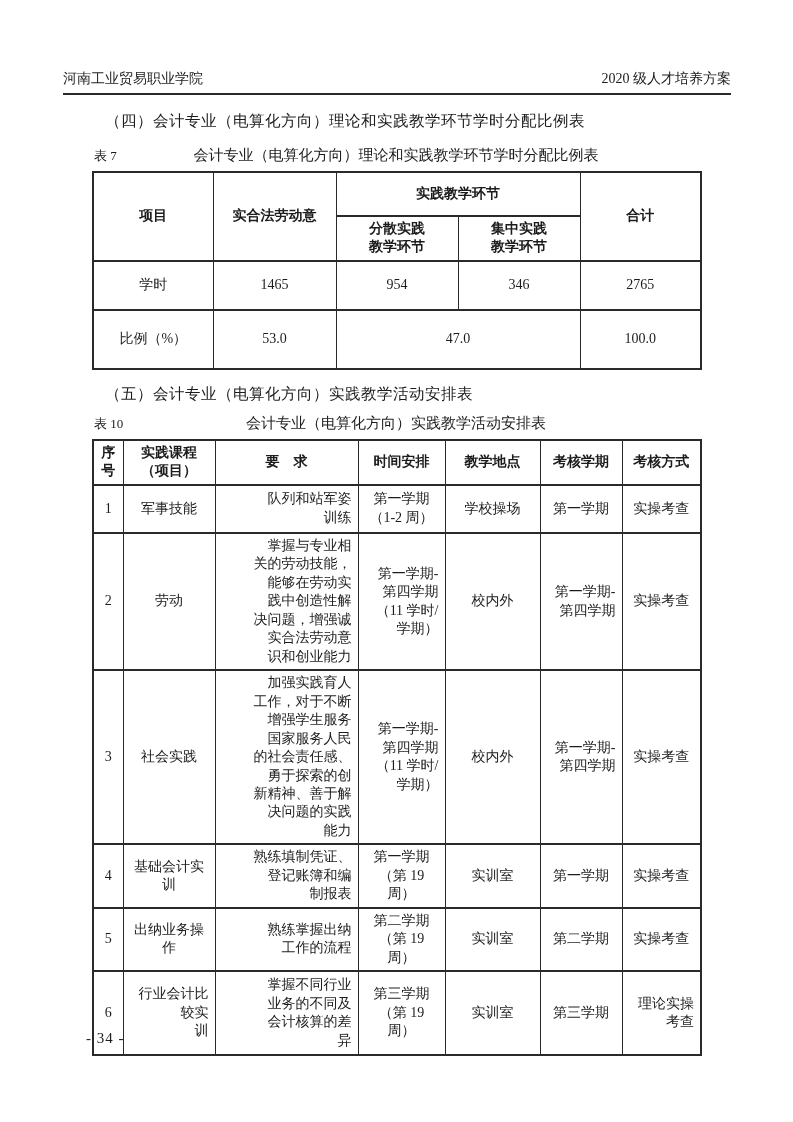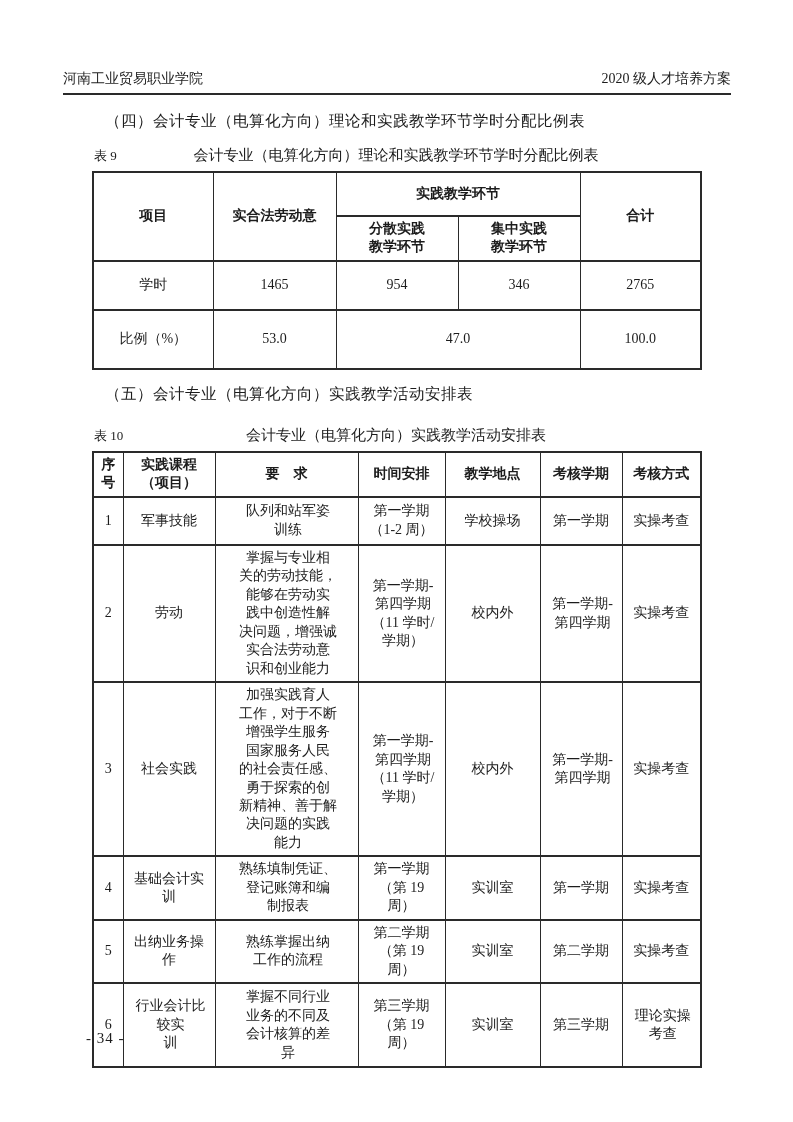--- a/index.html
+++ b/index.html
@@ -26,41 +26,41 @@
   table.doc-table {
     border-collapse:collapse; table-layout:fixed; width:608px; margin-left:29px;
     border:2px solid #2a2a2a;
   }
   table.doc-table td {
     border:1px solid #2a2a2a; border-top-width:2px; border-bottom-width:2px;
     text-align:center; vertical-align:middle;
     font-size:14px; line-height:1.32; white-space:pre-line; padding:3px 6px;
   }
   table.doc-table td.th { font-weight:bold; }
-  table.doc-table td.al { text-align:center; padding-left:9px;margin-left:46px; }
+  table.doc-table td.al { text-align:right; padding-left:9px;margin-left:46px; }
 
   .footer-page-number {
     position:absolute; left:86px; top:1030px; font-size:15px; letter-spacing:1px;
   }
 </style>
 </head>
 <body>
 
 <div class="page">
   <div class="content">
 
     <div class="doc-header">
       <span>河南工业贸易职业学院</span>
       <span>2020 级人才培养方案</span>
     </div>
 
     <div class="section-heading">（四）会计专业（电算化方向）理论和实践教学环节学时分配比例表</div>
 
     <div class="caption-row">
-      <span class="caption-label">表 9</span>
+      <span class="caption-label">表 7</span>
       <div class="caption-title">会计专业（电算化方向）理论和实践教学环节学时分配比例表</div>
     </div>
 
     <table class="doc-table">
       <colgroup>
         <col style="width:120px">
           <col style="width:123px">
           <col style="width:122px">
           <col style="width:122px">
           <col style="width:121px">
@@ -89,21 +89,21 @@
         <td>比例（%）</td>
         <td>53.0</td>
         <td colspan="2">47.0</td>
         <td>100.0</td>
       </tr>
     </tbody>
       </table>
 
     <div class="section-heading" style="margin-top:14px">（五）会计专业（电算化方向）实践教学活动安排表</div>
 
-    <div class="caption-row" style="margin-top:21px">
+    <div class="caption-row" style="margin-top:9px">
       <span class="caption-label">表 10</span>
       <div class="caption-title">会计专业（电算化方向）实践教学活动安排表</div>
     </div>
 
     <table class="doc-table">
       <colgroup>
         <col style="width:30px">
           <col style="width:92px">
           <col style="width:143px">
           <col style="width:87px">

